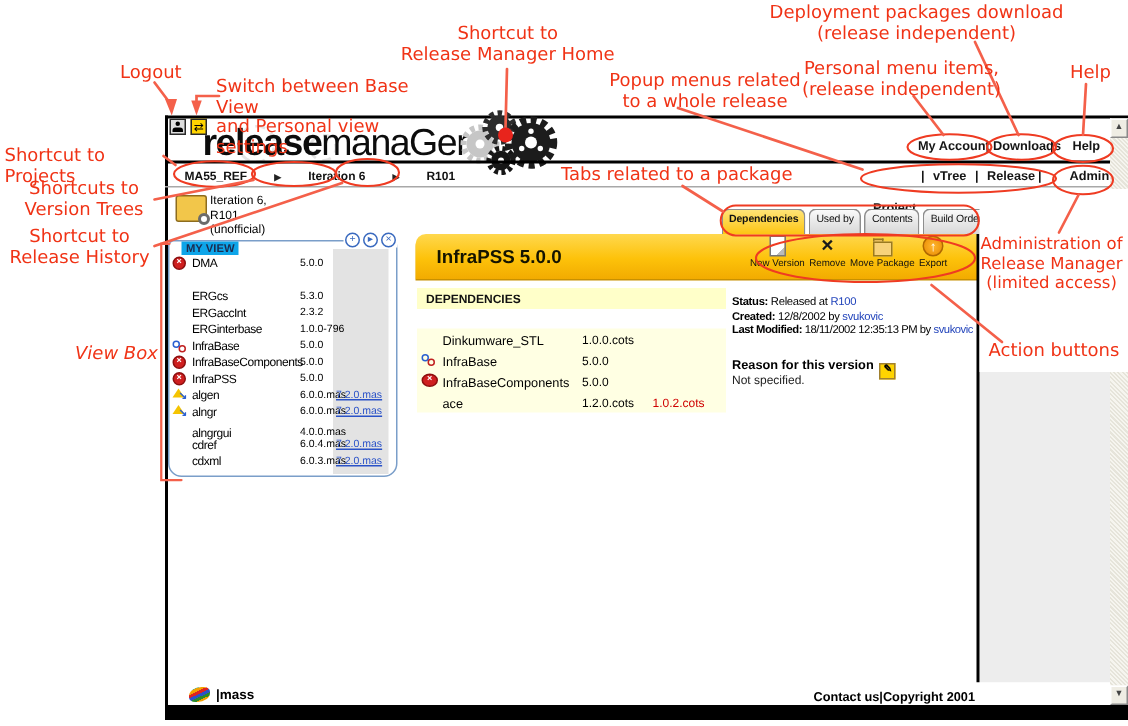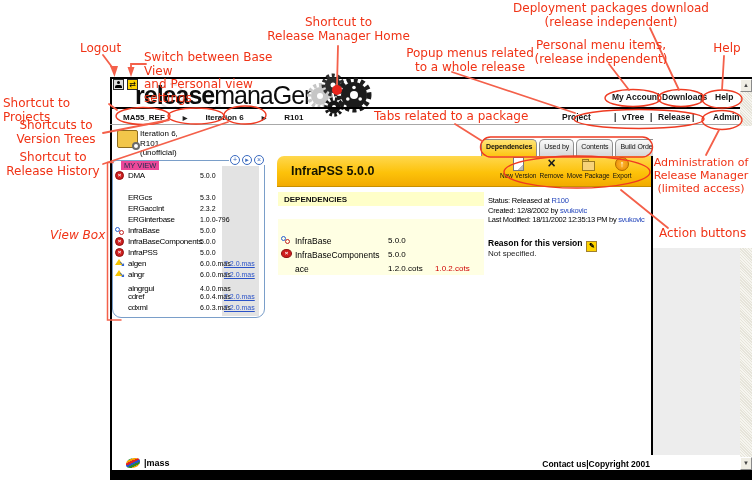--- a/index.html
+++ b/index.html
@@ -20,21 +20,21 @@
   .ic2{left:17px;top:2px;background:#ffd400;border:1px solid #2a2a2a;color:#000;font-size:8px;line-height:9px;text-align:center;}
   .hr1{position:absolute;top:15px;font-size:8.5px;font-weight:bold;color:#151515;white-space:nowrap;}
   .mr{position:absolute;top:35px;font-size:8.5px;font-weight:bold;color:#151515;white-space:nowrap;}
   .bc{position:absolute;left:13px;top:36px;font-size:8px;font-weight:bold;color:#111;display:flex;gap:18px;align-items:center;}
   .bc .sep{font-size:6px;color:#222;}
   
   .tree-icon{position:absolute;left:7px;top:53px;width:19px;height:16px;background:#f2c64a;border:1px solid #8d6c1e;border-radius:2px;}
   .tree-icon::after{content:"";position:absolute;right:-3px;bottom:-3px;width:8px;height:8px;border-radius:50%;background:#fff;border:2px solid #6a6a6a;box-sizing:border-box;}
   .tree-label{position:absolute;left:30px;top:52px;font-size:8px;line-height:9.5px;color:#000;white-space:pre-line;}
   #viewbox{position:absolute;left:2px;top:83px;width:153px;height:158px;border:1px solid #7a9ec9;border-radius:4px 4px 9px 9px;box-sizing:border-box;background:#fff;}
-  .vb-label{position:absolute;left:11px;top:84px;background:#ec4899;padding:0 3px;font-size:7.5px;font-weight:normal;color:#1c2c50;}
+  .vb-label{position:absolute;left:11px;top:84px;background:#0ea5e9;padding:0 3px;font-size:7.5px;font-weight:bold;color:#1c2c50;}
   .vb-ctl{position:absolute;left:119px;top:78px;display:flex;gap:2px;background:#fff;padding:0 1px;}
   .vb-btn{width:10px;height:10px;border:1px solid #3a6abf;border-radius:50%;box-sizing:border-box;color:#3a6abf;font-size:7px;line-height:7px;text-align:center;background:#fff;}
   .vb-add::after{content:"+";}
   .vb-exp::after{content:"\25B8";}
   .vb-close::after{content:"\00D7";}
   .vstrip{position:absolute;left:109px;top:5px;width:37px;height:150px;background:#e3e3e3;}
   .vrow{position:absolute;left:0;width:150px;height:11px;}
   .vname{position:absolute;left:15px;top:1px;font-size:8px;letter-spacing:-0.3px;white-space:nowrap;color:#000;}
   .vver{position:absolute;left:87px;top:2px;font-size:7px;white-space:nowrap;color:#000;}
   .vlat{position:absolute;left:111px;top:2px;font-size:7px;white-space:nowrap;color:#2a52c8;text-decoration:underline;}
@@ -67,21 +67,21 @@
   .dep-head{position:absolute;left:0;top:14px;width:206px;height:13px;background:#e9e9c4;}
   .dep-head span{position:absolute;top:2px;font-size:8px;color:#222;}
   .dep-rows{position:absolute;left:0;top:27px;width:206px;height:56px;background:#ffffe3;}
   .drow{position:absolute;left:0;width:206px;height:14px;}
   .dname{position:absolute;left:17px;top:3px;font-size:8.5px;color:#000;white-space:nowrap;}
   .dver{position:absolute;left:110px;top:3px;font-size:8px;color:#000;}
   .dlat{position:absolute;left:157px;top:3px;font-size:8px;color:#cf0000;}
   .dicon{position:absolute;left:3px;top:2px;width:11px;height:9px;}
   
   .stline{position:absolute;left:378px;font-size:7.5px;color:#000;white-space:nowrap;letter-spacing:-0.2px;}
-  .stline .b{font-weight:normal;}
+  .stline .b{font-weight:bold;}
   .stline a{color:#2244bb;}
   .reason{position:absolute;left:378px;top:161px;font-size:8.5px;font-weight:bold;color:#000;}
   .ri{display:inline-block;width:9px;height:9px;background:#ffd400;border:1px solid #a08030;vertical-align:-2px;margin-left:4px;font-size:7px;line-height:8px;text-align:center;}
   .ri::after{content:"\270E";}
   .rval{position:absolute;left:378px;top:172px;font-size:8px;color:#222;}
   
   .grayzone{position:absolute;left:543px;top:79px;width:87px;height:299px;background:#ededed;}
   .vline{position:absolute;left:541px;top:79px;width:2px;height:299px;background:#000;}
   .sb-track{position:absolute;left:630px;top:15px;width:12px;height:365px;background:repeating-linear-gradient(45deg,#f6f5ef 0 1px,#e6e4da 1px 2px);}
   .sb-btn{position:absolute;left:630px;width:12px;height:13px;background:#efede4;border:1px solid;border-color:#fff #8a8a8a #8a8a8a #fff;box-sizing:border-box;font-size:6px;line-height:10px;text-align:center;color:#444;}
@@ -152,21 +152,21 @@
     <div class="blk" style="left:0;top:30px;width:630px;height:2px;"></div>
 
     <div class="bc">
       <span>MA55_REF</span>
       <span class="sep">▶</span>
       <span>Iteration 6</span>
       <span class="sep">▶</span>
       <span>R101</span>
     </div>
 
-    <span class="mr" style="left:452px;">Project</span>
+    <span class="mr" style="left:472px;margin-top:21px;">Project</span>
     <span class="mr" style="left:504px;">|</span>
     <span class="mr" style="left:512px;">vTree</span>
     <span class="mr" style="left:540px;">|</span>
     <span class="mr" style="left:548px;">Release</span>
     <span class="mr" style="left:582px;">|</span>
     <span class="mr" style="left:603px;">Admin</span>
 
     <div style="position:absolute;left:0;top:47px;width:630px;height:1px;background:#a8a8a8;"></div>
 
     <div class="tree-icon"></div>
@@ -267,20 +267,24 @@
         </div>
       <div class="abtn">
           <span class="ai ai-export"></span>
           <span>Export</span>
         </div>
     </div>
 
     <div id="deps">
       <div class="dep-title">DEPENDENCIES</div>
       <div class="dep-rows">
+        <div class="drow" style="top:0">
+            <span class="dname">Dinkumware_STL</span>
+            <span class="dver">1.0.0.cots</span>
+          </div>
         <div class="drow" style="top:14px">
             <span class="dicon ic-link"></span>
             <span class="dname">InfraBase</span>
             <span class="dver">5.0.0</span>
           </div>
         <div class="drow" style="top:28px">
             <span class="dicon ic-redx"></span>
             <span class="dname">InfraBaseComponents</span>
             <span class="dver">5.0.0</span>
           </div>

